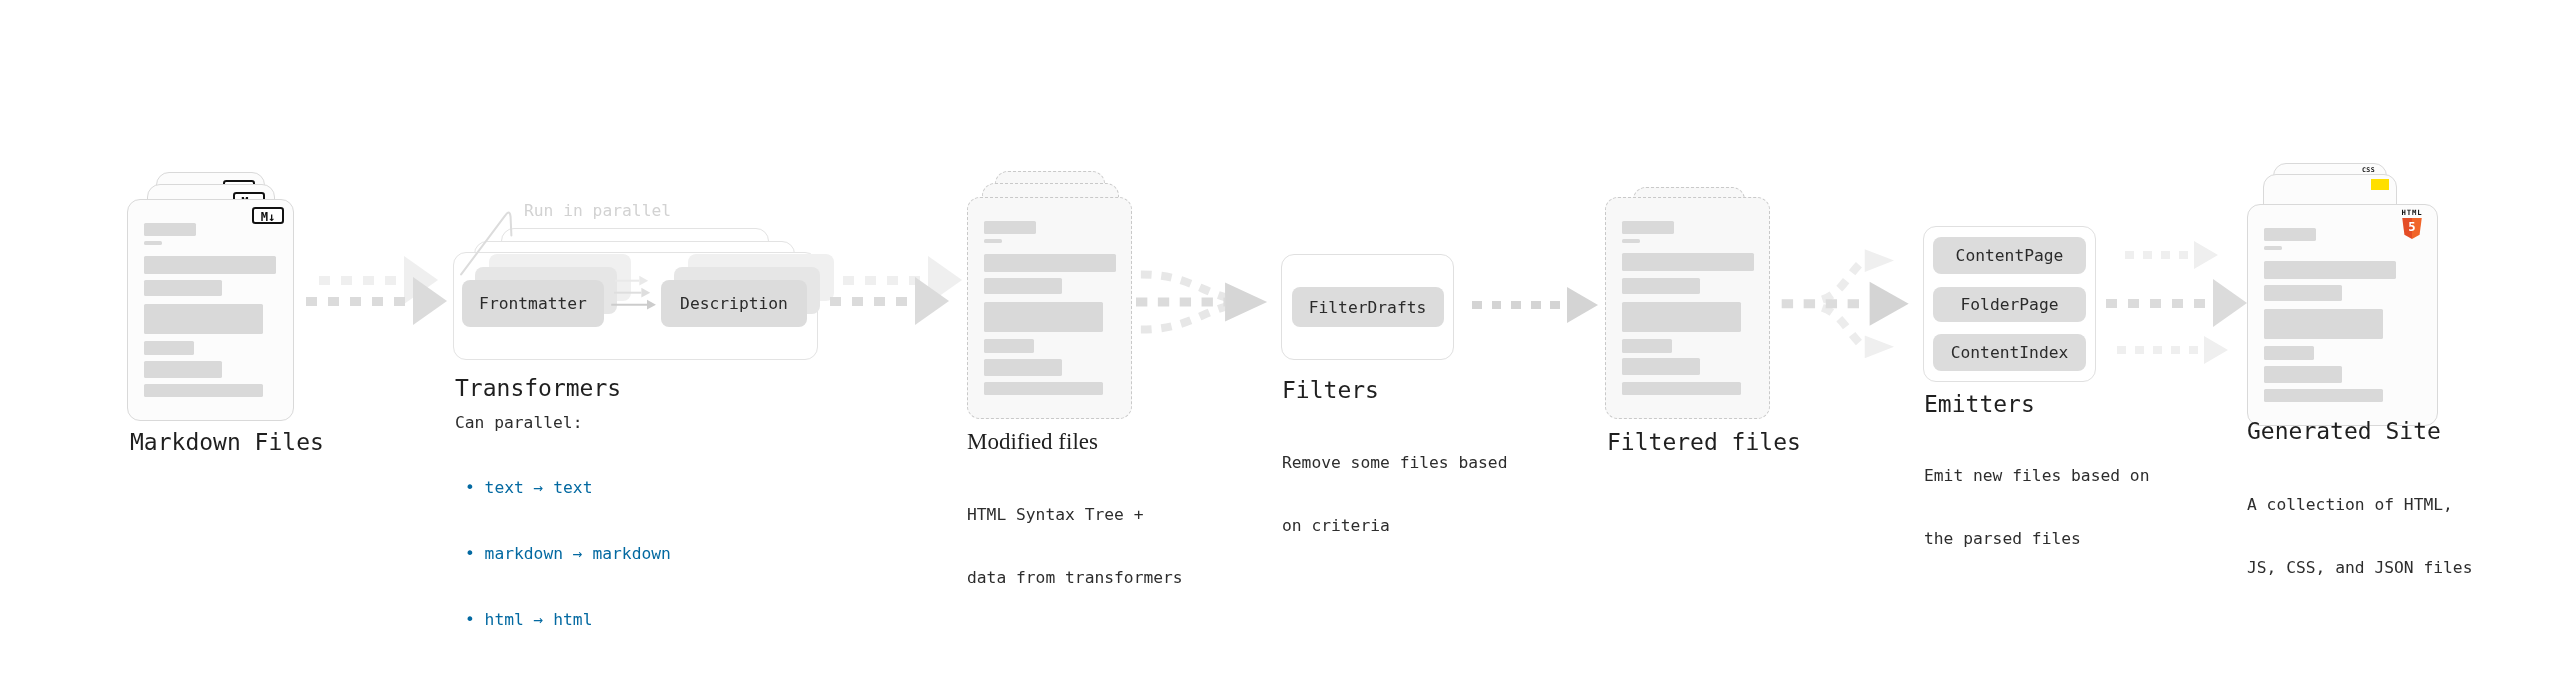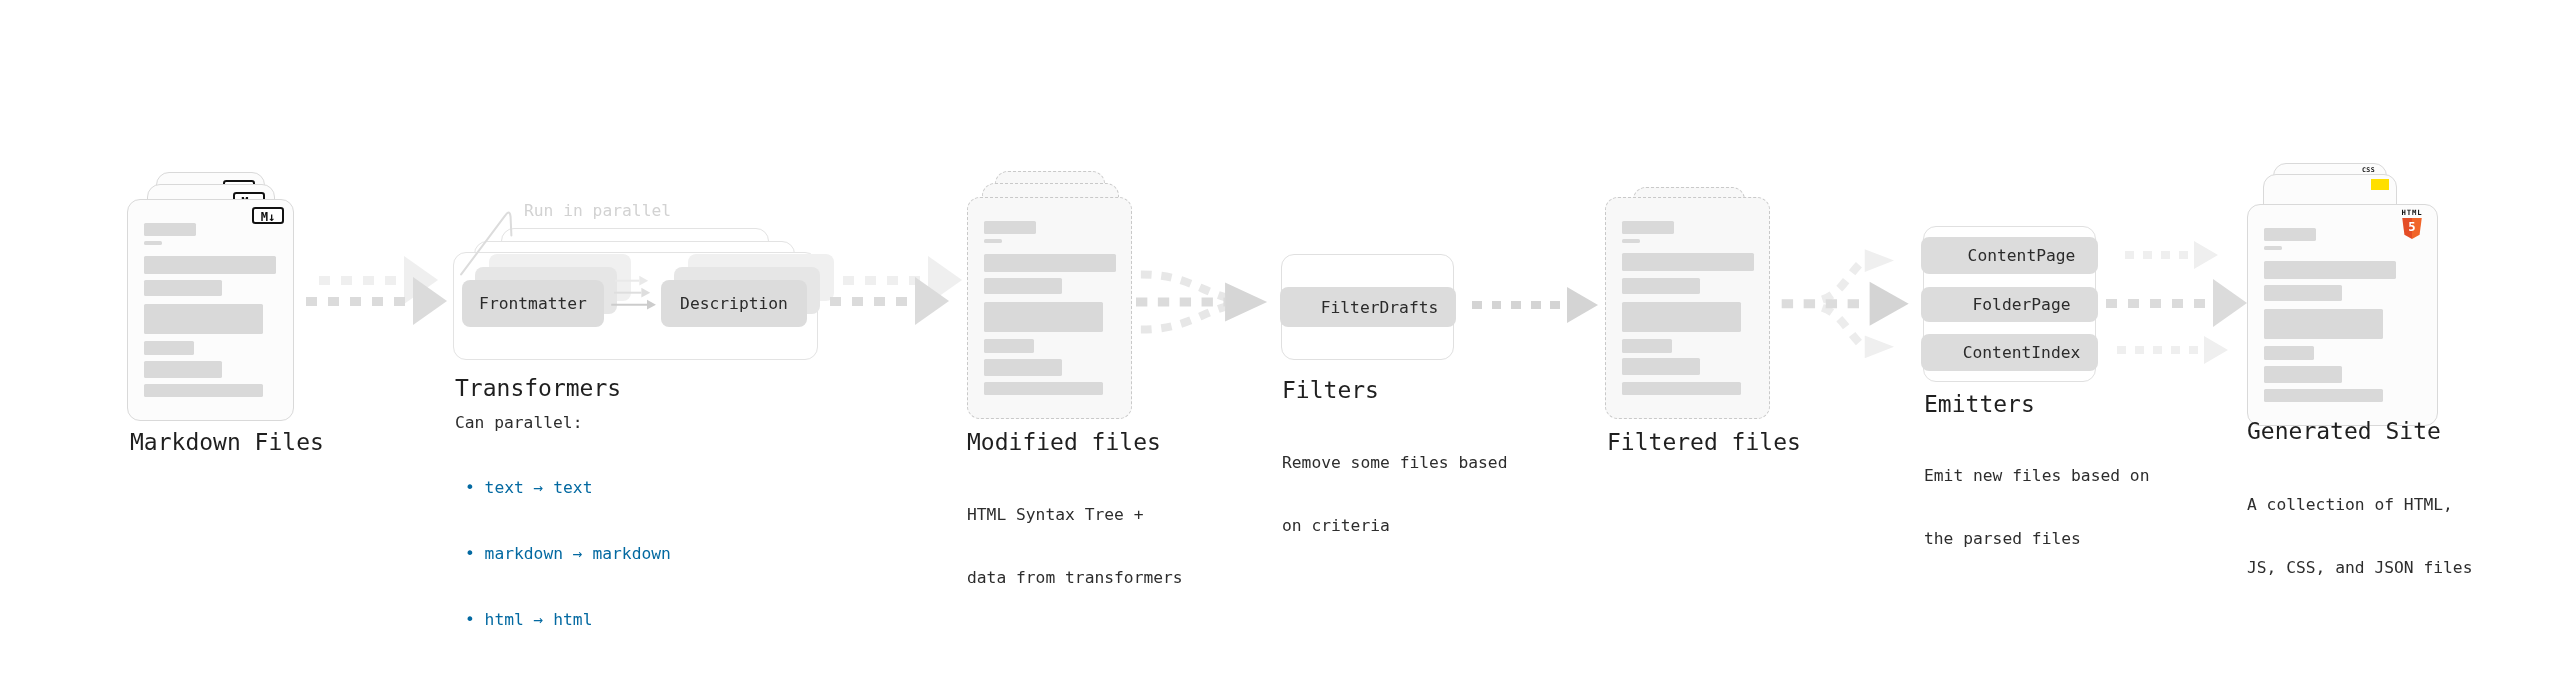--- a/index.html
+++ b/index.html
@@ -60,21 +60,21 @@
   .tbox{position:absolute;height:47px;border-radius:8.1px;background:#dcdcdc;
     display:flex;align-items:center;justify-content:center;font-size:16.3px;color:#2b2b2b;}
   .tbox.g1{background:#e6e6e6;}
   .tbox.g2{background:#f0f0f0;}
   .annotation{position:absolute;font-size:16.3px;color:#d2d2d2;white-space:pre;}
 
   
   .panel{position:absolute;background:#fff;border:1.6px solid #e0e0e0;border-radius:13px;box-sizing:border-box;
     display:flex;flex-direction:column;align-items:center;justify-content:center;gap:12.2px;}
   .pill{background:#dcdcdc;border-radius:8.1px;display:flex;align-items:center;justify-content:center;
-    font-size:16.3px;color:#2b2b2b;padding-left:24px;}
+    font-size:16.3px;color:#2b2b2b;}
 </style>
 </head>
 <body>
 
 <div class="stack" style="left:127px;top:172px;width:171px;height:249px;">
   <div class="file-card" style="left:29px;top:0;width:109px;">
     <div class="card-icon md-icon">M↓</div>
   </div>
   <div class="file-card" style="left:19.5px;top:12.2px;width:128px;">
     <div class="card-icon md-icon">M↓</div>
@@ -177,21 +177,21 @@
         <div class="bar b2"></div>
       <div class="bar b3"></div>
         <div class="bar b4"></div>
       <div class="bar b5"></div>
         <div class="bar b6"></div>
       <div class="bar b7"></div>
         <div class="bar b8"></div>
     </div>
   </div>
 </div>
-<div class="stage-title" style="left:967px;top:429px;">Modified files</div>
+<div class="stage-title" style="left:967px;top:429px;font-family:Liberation Serif, serif;">Modified files</div>
 <div class="stage-desc" style="left:967px;top:462px;">
   <div>HTML Syntax Tree +</div>
   <div>data from transformers</div>
 </div>
 
 <svg class="abs" style="left:1134px;top:268px;" width="140" height="68" viewBox="0 0 172 84">
   <path d="M8,8 C60,8 78,26 112,36" fill="none" stroke="#e7e7e7" stroke-width="10" stroke-dasharray="13 12"></path>
   <path d="M8,76 C60,76 78,58 112,48" fill="none" stroke="#e7e7e7" stroke-width="10" stroke-dasharray="13 12"></path>
   <line x1="2" y1="42" x2="112" y2="42" stroke="#dbdbdb" stroke-width="11" stroke-dasharray="14 13"></line>
   <path d="M112,18 L164,42 L112,66 Z" fill="#d6d6d6"></path>

